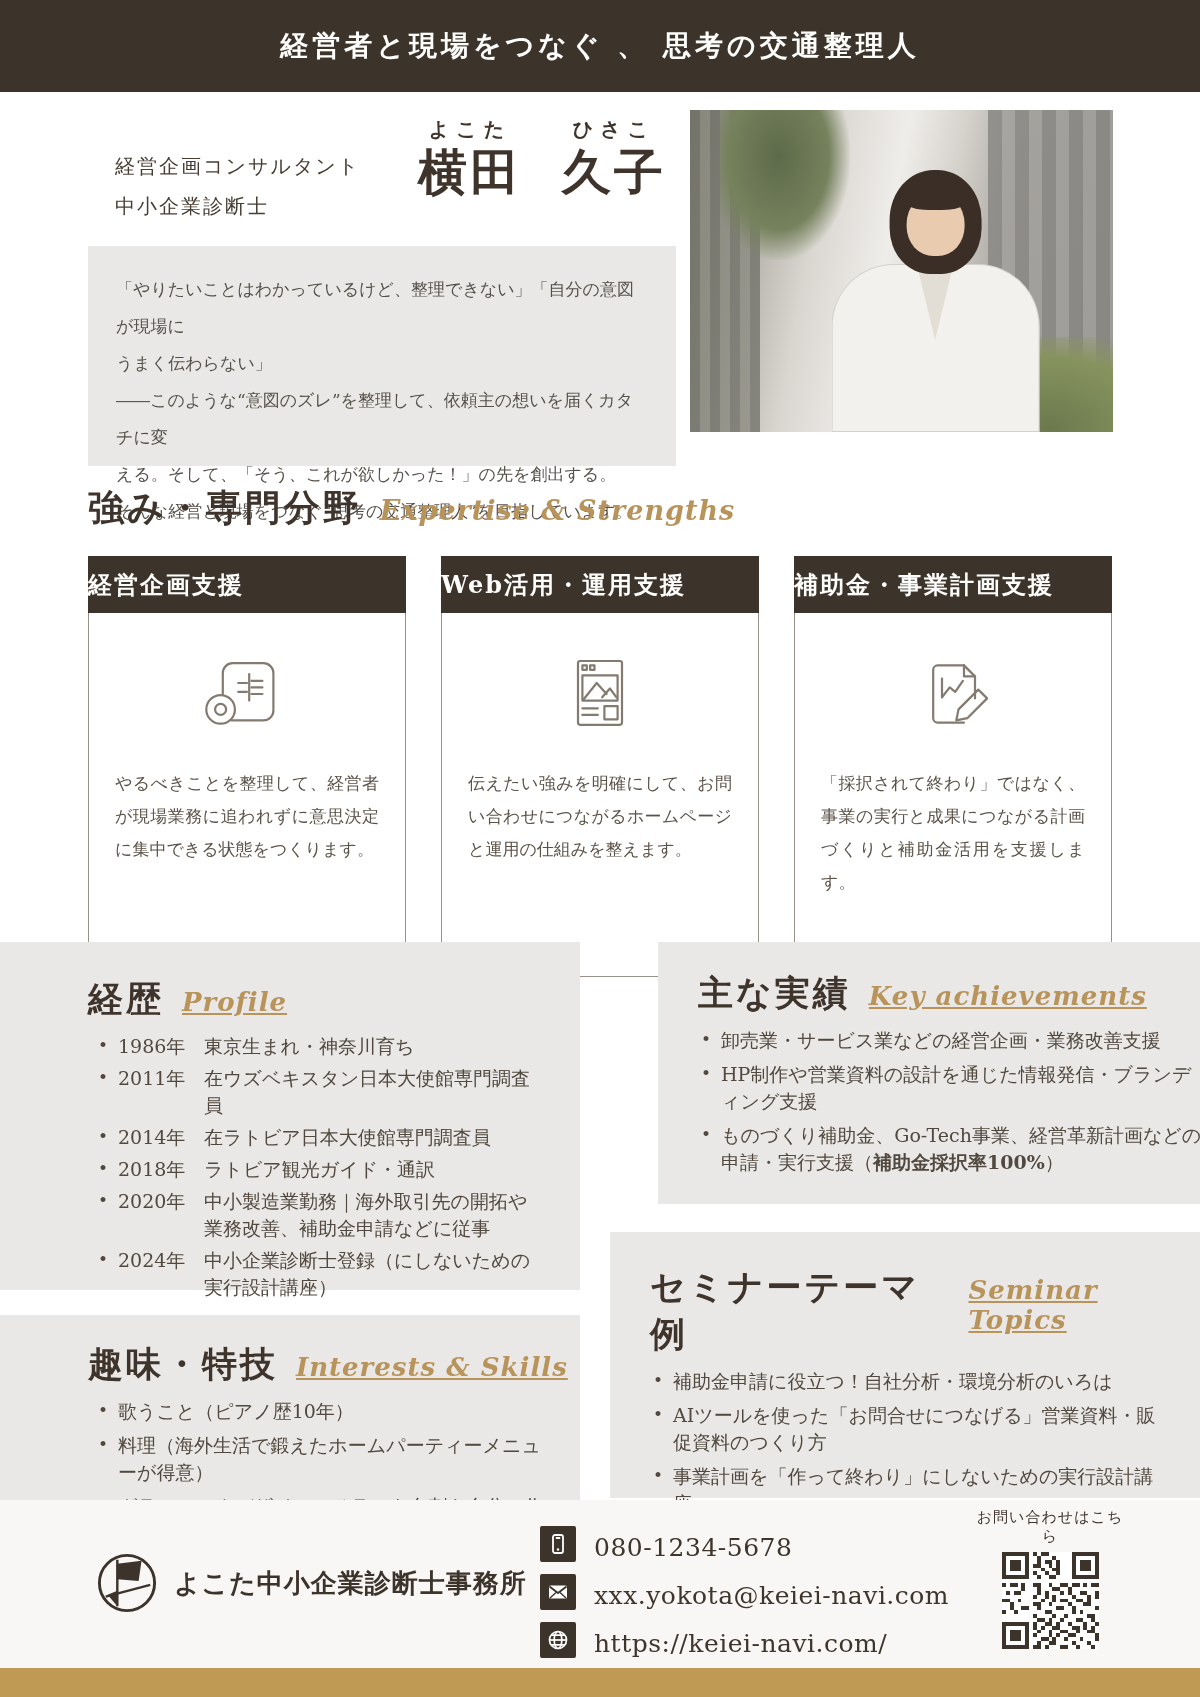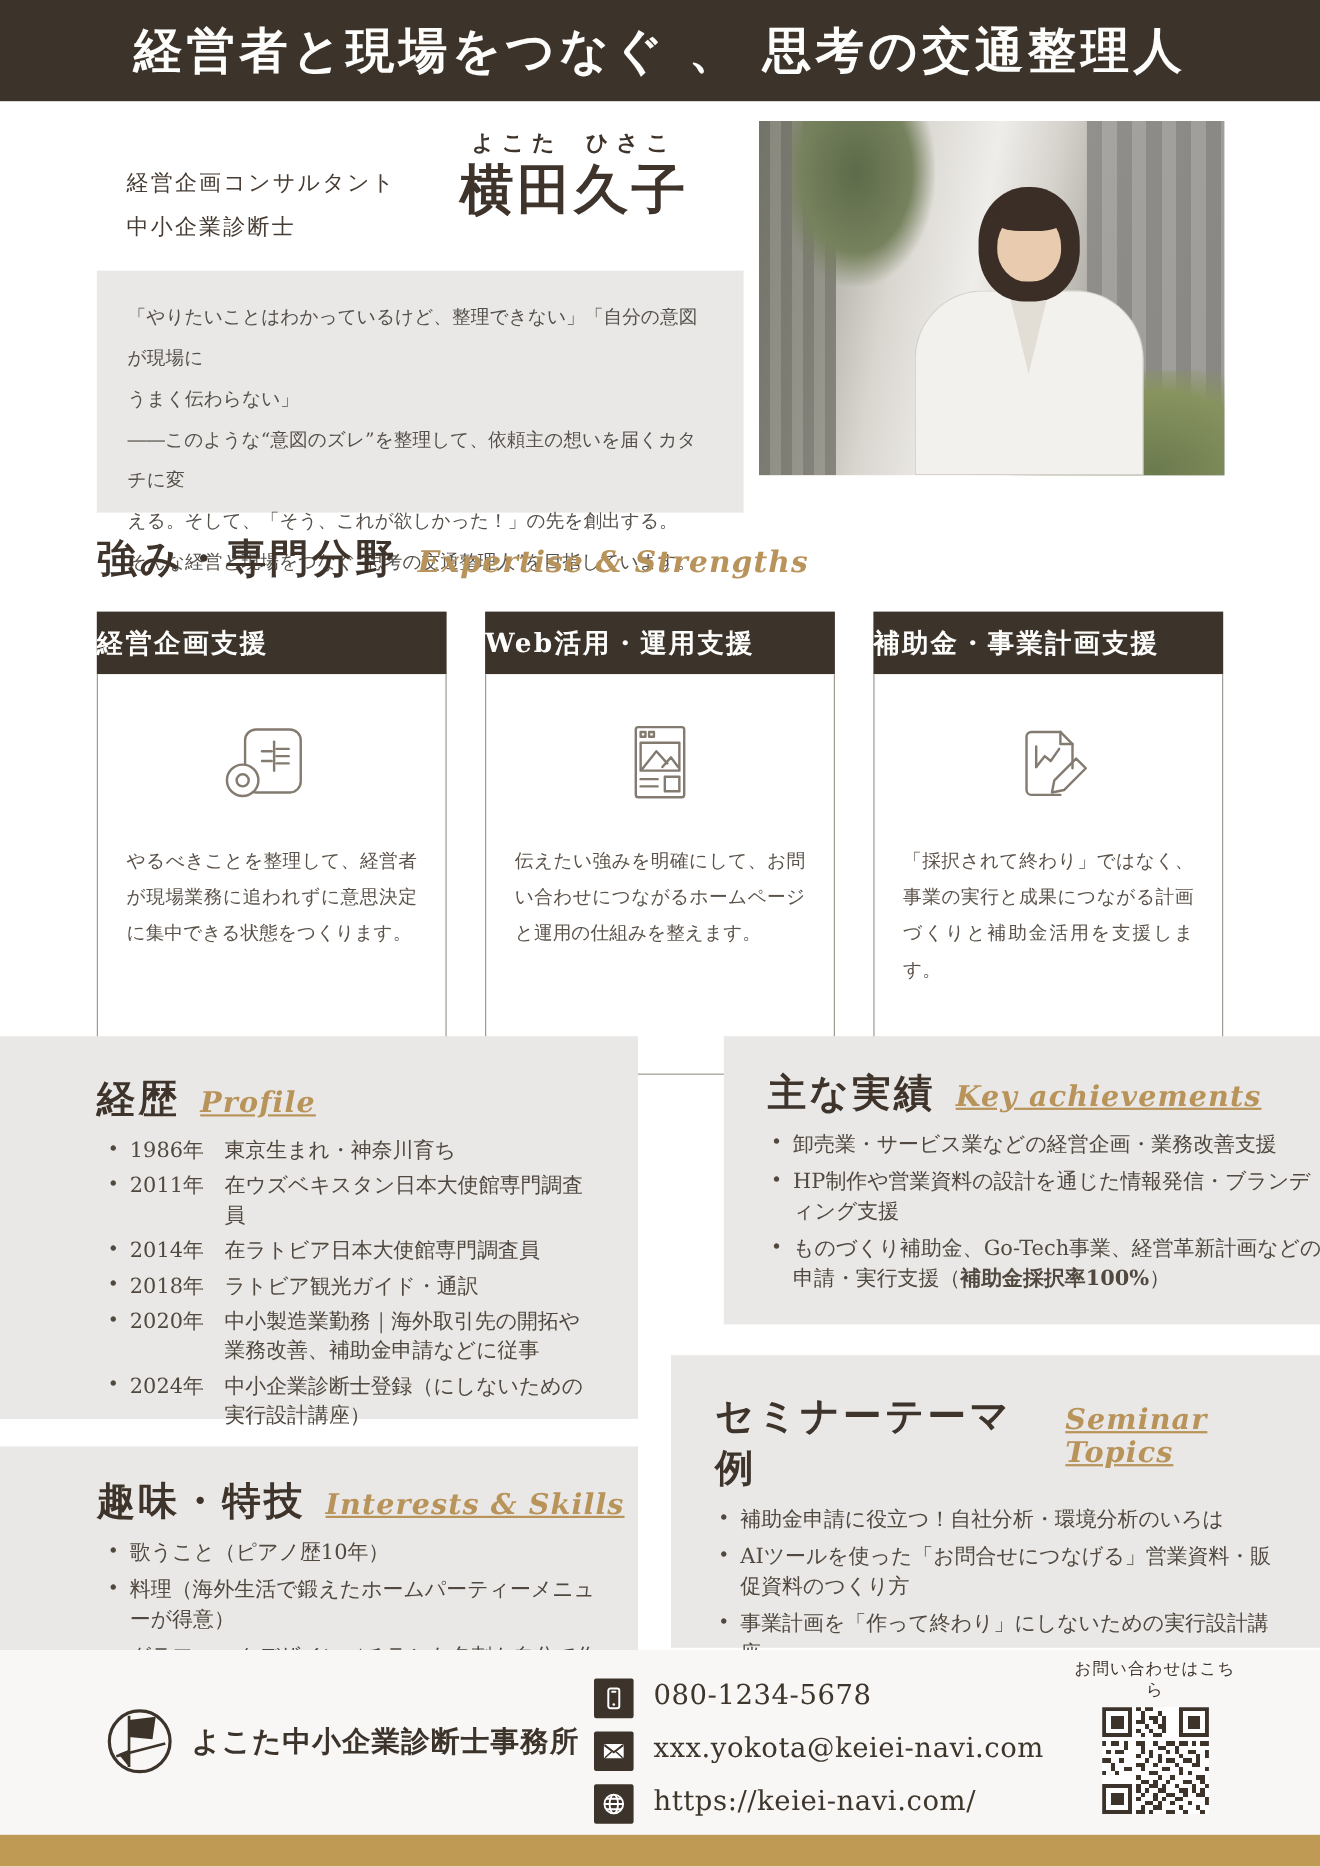--- a/index.html
+++ b/index.html
@@ -3,25 +3,25 @@
 <meta charset="utf-8">
 <style>
   *{margin:0;padding:0;box-sizing:border-box;}
   html,body{background:#ffffff;}
   body{font-family:"DejaVu Serif","Liberation Serif",serif;color:#4a4039;}
   .page{position:relative;width:1200px;height:1697px;margin:0 auto;background:#ffffff;overflow:hidden;}
 
   
   .banner{position:absolute;left:0;top:0;width:1200px;height:92px;background:#3C332B;
           display:flex;align-items:center;justify-content:center;}
-  .banner h1{color:#fdfdfc;font-size:44px;font-weight:bold;letter-spacing:4px;white-space:nowrap;}
+  .banner h1{color:#fdfdfc;font-size:28px;font-weight:bold;letter-spacing:4px;white-space:nowrap;}
 
   
   .roles{position:absolute;left:115px;top:146px;font-size:20px;line-height:2.0;letter-spacing:2px;color:#463c33;}
-  .name-block{position:absolute;left:418px;top:116px;display:flex;}
+  .name-block{position:absolute;left:418px;top:116px;display:flex;gap:40px;}
   .name-part{display:flex;flex-direction:column;align-items:center;}
   .kana{font-size:20px;font-weight:bold;letter-spacing:7px;color:#3E342C;}
   .kanji{font-size:49px;font-weight:bold;letter-spacing:3px;color:#3E342C;line-height:1.2;}
 
   
   .photo{position:absolute;left:690px;top:110px;width:423px;height:322px;overflow:hidden;
          background:linear-gradient(100deg,#7d8274 0%,#a9a89e 14%,#d9d6d0 30%,#efedea 46%,
                     #d5d2cc 58%,#a7a49f 72%,#8e8c88 88%,#7f7d79 100%);}
   .ph-building-left{position:absolute;left:0;top:0;width:70px;height:100%;
          background:repeating-linear-gradient(90deg,#6f6e66 0 10px,#8a897f 10px 20px);opacity:.75;}
@@ -83,21 +83,21 @@
   .box-interests .li{padding:0 34px 0 98px;}
   .box-achievements .li,.box-seminar .li{padding:0 44px 0 43px;}
   .bold{font-weight:bold;}
 
   
   .footer{position:absolute;left:0;top:1500px;width:1200px;height:168px;background:#F8F7F5;}
   .logo-wrap{position:absolute;left:96px;top:52px;display:flex;align-items:center;}
   .logo-wrap svg{width:62px;height:62px;}
   .office{margin-left:16px;font-size:26px;font-weight:bold;letter-spacing:1px;color:#3C332B;}
   .contacts{position:absolute;left:540px;top:26px;display:flex;flex-direction:column;gap:12px;}
-  .crow{display:flex;align-items:flex-start;height:36px;}
+  .crow{display:flex;align-items:flex-end;height:36px;}
   .cicon{width:36px;height:36px;background:#3C332B;border-radius:2px;display:flex;align-items:center;justify-content:center;flex:none;}
   .cicon svg{width:24px;height:24px;}
   .ctext{margin-left:18px;font-size:25px;color:#3E352C;letter-spacing:0.5px;}
   .qr-wrap{position:absolute;left:972px;top:8px;width:156px;text-align:center;}
   .qr-label{font-size:15px;color:#3E352C;letter-spacing:1px;}
   .qr-wrap svg{width:97px;height:97px;margin-top:6px;background:#fff;}
   .goldbar{position:absolute;left:0;top:1668px;width:1200px;height:29px;background:#BF9A55;}
 </style>
 </head>
 <body>

